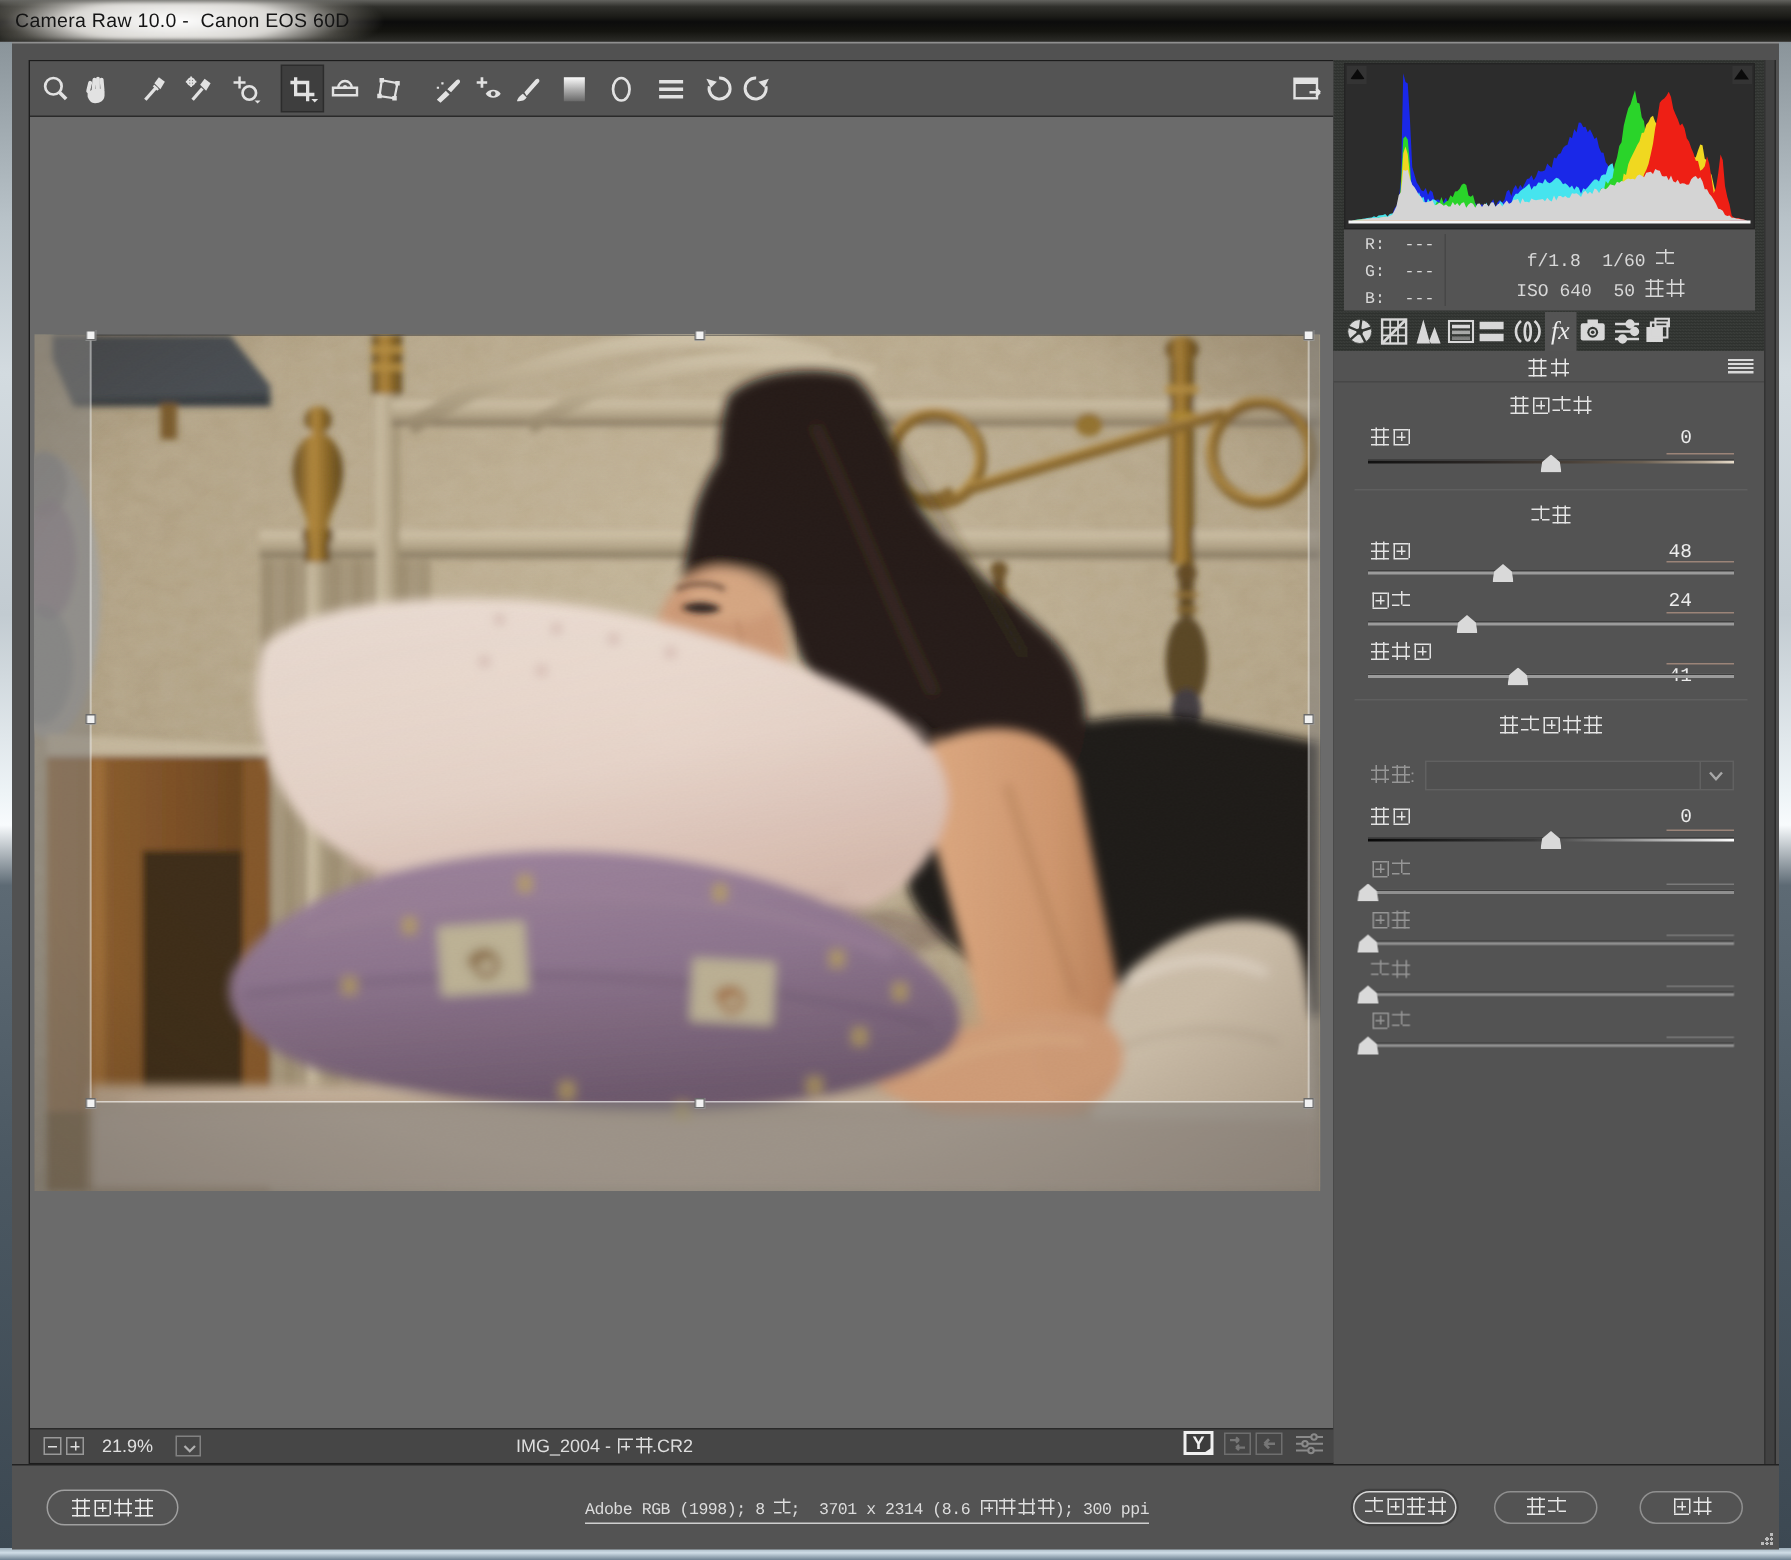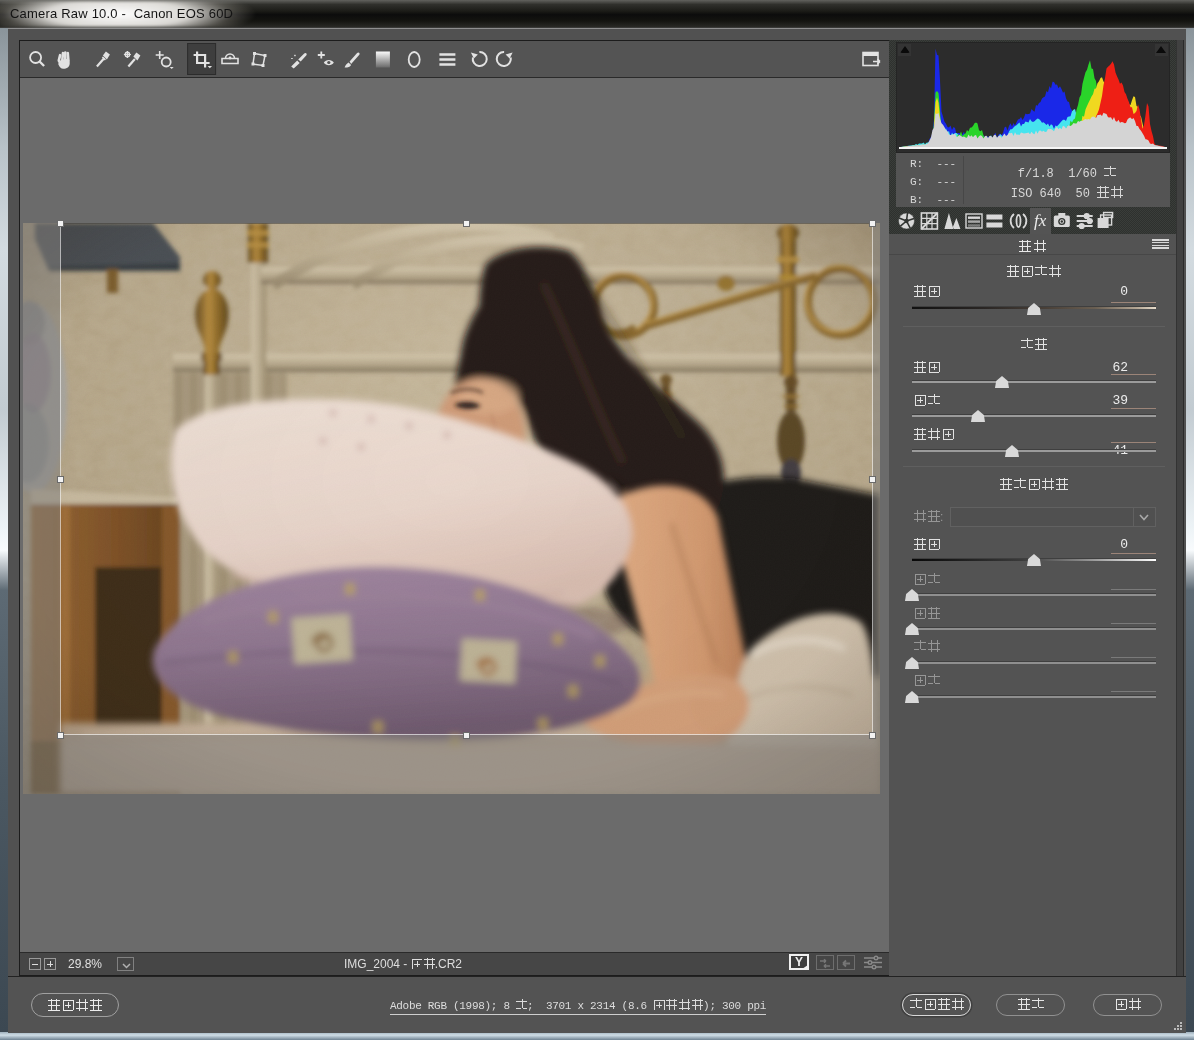--- a/index.html
+++ b/index.html
@@ -371,21 +371,21 @@
         <div class="h" style="left:846px;top:509px;"></div>
  </div>
      <div id="statusbar" class="abs">
 <div class="abs" style="left:9px;top:5px;width:12px;height:12px;border:1px solid #999;">
           <div class="abs" style="left:2px;top:5px;width:6px;height:1px;background:#ddd;"></div>
         </div>
 <div class="abs" style="left:24px;top:5px;width:12px;height:12px;border:1px solid #999;">
           <div class="abs" style="left:2px;top:5px;width:6px;height:1px;background:#ddd;"></div>
           <div class="abs" style="left:5px;top:2px;width:1px;height:6px;background:#ddd;"></div>
         </div>
-<div class="abs" style="left:48px;top:4px;font-size:12px;color:#e0e0e0;">29.8%</div>
+<div class="abs" style="left:48px;top:4px;font-size:12px;color:#e0e0e0;">21.9%</div>
 <div class="abs" style="left:97px;top:4px;width:17px;height:14px;border:1px solid #818181;">
           <svg class="abs" style="left:3px;top:4px;" width="11" height="8">
             <path d="M2,2 L5.5,5.5 L9,2" stroke="#b0b0b0" stroke-width="1.5" fill="none"></path>
           </svg>
         </div>
 <div class="abs" style="left:283px;top:4px;width:200px;text-align:center;font-size:12px;color:#dedede;">IMG_2004 - <span class="cj gb" style="width:11px;height:11px;"></span><span class="cj ga" style="width:11px;height:11px;"></span>.CR2</div>
 <div class="abs" style="left:769px;top:1px;width:20px;height:16px;background:#3c3c3c;border:2px solid #f0f0f0;color:#f0f0f0;font-size:12px;font-weight:bold;text-align:center;line-height:12px;">Y<div class="abs" style="right:-1px;bottom:-1px;width:6px;height:4px;clip-path:polygon(0 100%,100% 0,100% 100%);background:#f0f0f0;"></div></div>
 <div class="abs" style="left:796px;top:2px;width:18px;height:15px;border:1px solid #6e6e6e;"><svg width="16" height="13">
             <path d="M3,4 H9 M9,4 L7,2.2 M9,4 L7,5.8 M13,9 H7 M7,9 L9,7.2 M7,9 L9,10.8" stroke="#767676" stroke-width="1.5" fill="none"></path>
           </svg></div>
@@ -493,26 +493,26 @@
 
      <div class="abs" style="left:0;top:222px;width:290px;text-align:center;color:#e4e4e4;"><span class="cj ga"></span><span class="cj gb"></span><span class="cj gc"></span><span class="cj gd"></span></div>
      <div class="lbl" style="left:25px;top:245px;"><span class="cj ga"></span><span class="cj gb"></span></div>
      <div class="val" style="left:150px;top:244px;width:89px;">0</div>
      <div class="vline" style="left:222px;top:262px;"></div>
      <div class="track" style="left:23px;top:266px;background:linear-gradient(to right,#111,#2a2624 30%,#494038 55%,#6a5f52 75%,#b4a694 92%,#e8ddcc);"></div>
      <div class="thumb" style="left:138px;top:263px;"></div>
      <div class="sep" style="top:286px;"></div>
      <div class="abs" style="left:0;top:295px;width:290px;text-align:center;color:#e4e4e4;"><span class="cj gc"></span><span class="cj ga"></span></div>
      <div class="lbl" style="left:25px;top:321px;"><span class="cj ga"></span><span class="cj gb"></span></div>
-     <div class="val" style="left:150px;top:320px;width:89px;">62</div>
+     <div class="val" style="left:150px;top:320px;width:89px;">48</div>
      <div class="vline" style="left:222px;top:334px;"></div>
      <div class="track" style="left:23px;top:340px;"></div>
      <div class="thumb" style="left:106px;top:336px;"></div>
      <div class="lbl" style="left:25px;top:354px;"><span class="cj gb"></span><span class="cj gc"></span></div>
-     <div class="val" style="left:150px;top:353px;width:89px;">39</div>
+     <div class="val" style="left:150px;top:353px;width:89px;">24</div>
      <div class="vline" style="left:222px;top:368px;"></div>
      <div class="track" style="left:23px;top:374px;"></div>
      <div class="thumb" style="left:82px;top:370px;"></div>
      <div class="lbl" style="left:25px;top:388px;"><span class="cj ga"></span><span class="cj gd"></span><span class="cj gb"></span></div>
      <div class="val" style="left:150px;top:403px;width:89px;">41</div>
      <div class="vline" style="left:222px;top:402px;"></div>
      <div class="track" style="left:23px;top:409px;"></div>
      <div class="thumb" style="left:116px;top:405px;"></div>
      <div class="sep" style="top:426px;"></div>
      <div class="abs" style="left:0;top:435px;width:290px;text-align:center;color:#e4e4e4;"><span class="cj ga"></span><span class="cj gc"></span><span class="cj gb"></span><span class="cj gd"></span><span class="cj ga"></span></div>

